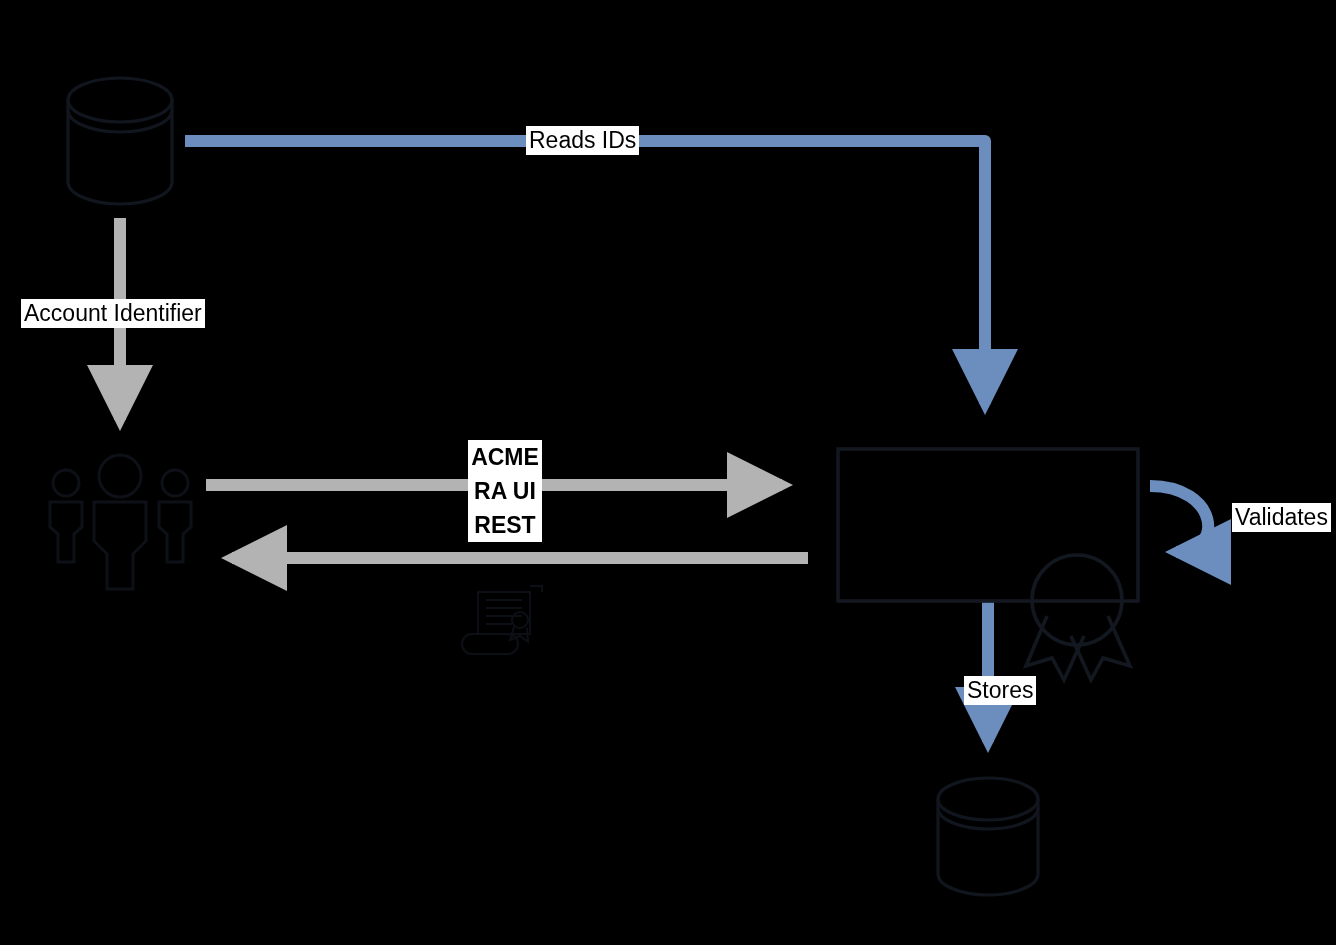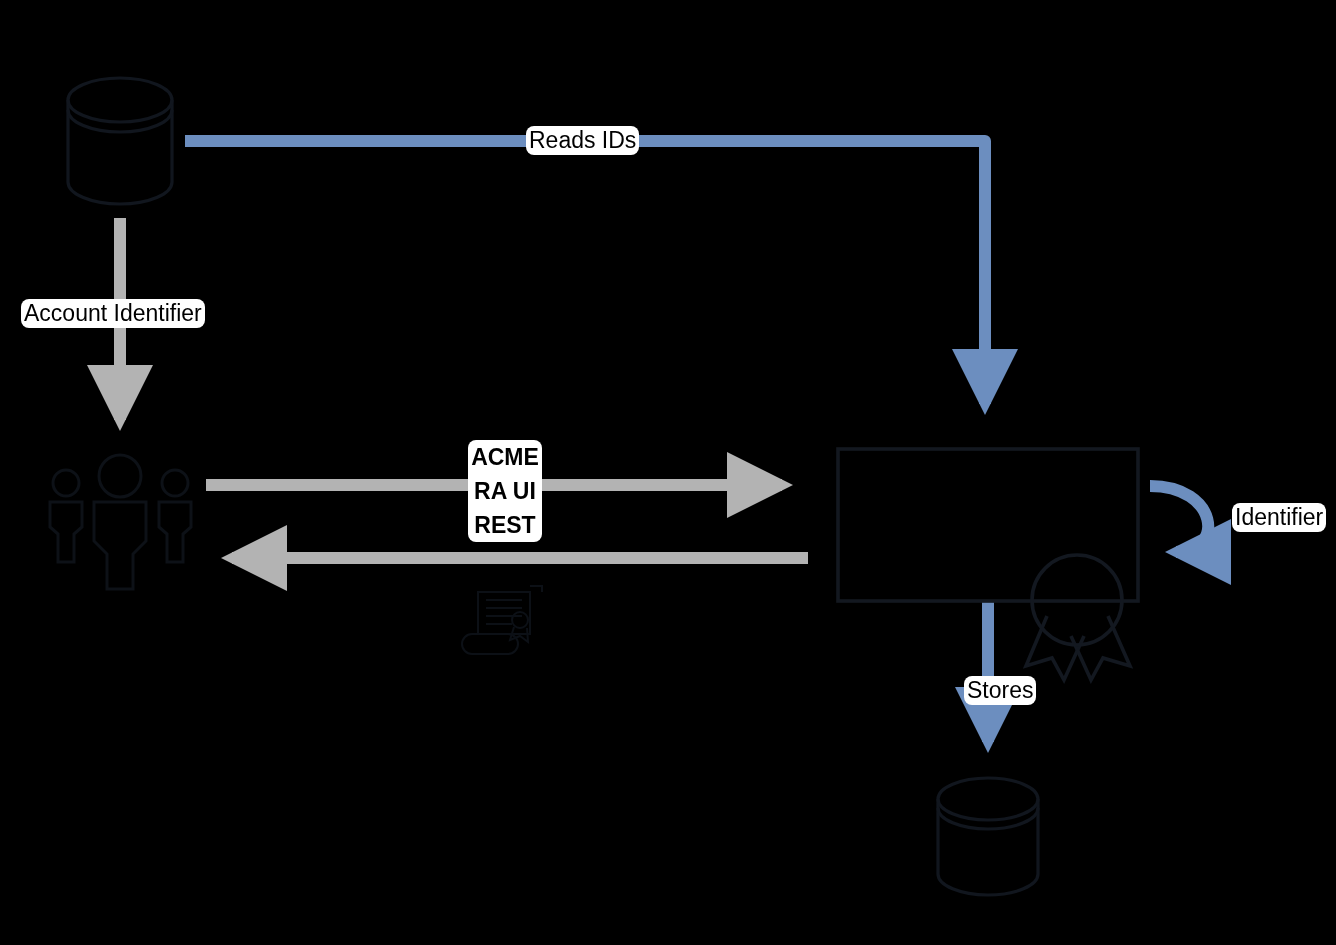--- a/index.html
+++ b/index.html
@@ -29,21 +29,20 @@
     position: absolute;
     background: #ffffff;
     color: #000000;
     font-family: "Liberation Sans", sans-serif;
     font-size: 23px;
     line-height: 29px;
     white-space: pre;
     padding: 0 3px;
     text-align: center;
     box-sizing: border-box;
-    border-radius: 8px;
   }
   .edge-label.bold {
     font-weight: bold;
   }
   .lbl-reads-ids {
     left: 526px;
     top: 126px;
   }
   .lbl-account-identifier {
     left: 21px;
@@ -148,17 +147,17 @@
   </svg>
 
   <div class="edge-label lbl-reads-ids">Reads IDs</div>
 
   <div class="edge-label lbl-account-identifier">Account Identifier</div>
 
   <div class="edge-label lbl-acme-ra-ui-rest bold">ACME
 RA UI
 REST</div>
 
-  <div class="edge-label lbl-validates">Identifier</div>
+  <div class="edge-label lbl-validates">Validates</div>
 
   <div class="edge-label lbl-stores">Stores</div>
 
 </div>
 
 </body></html>

